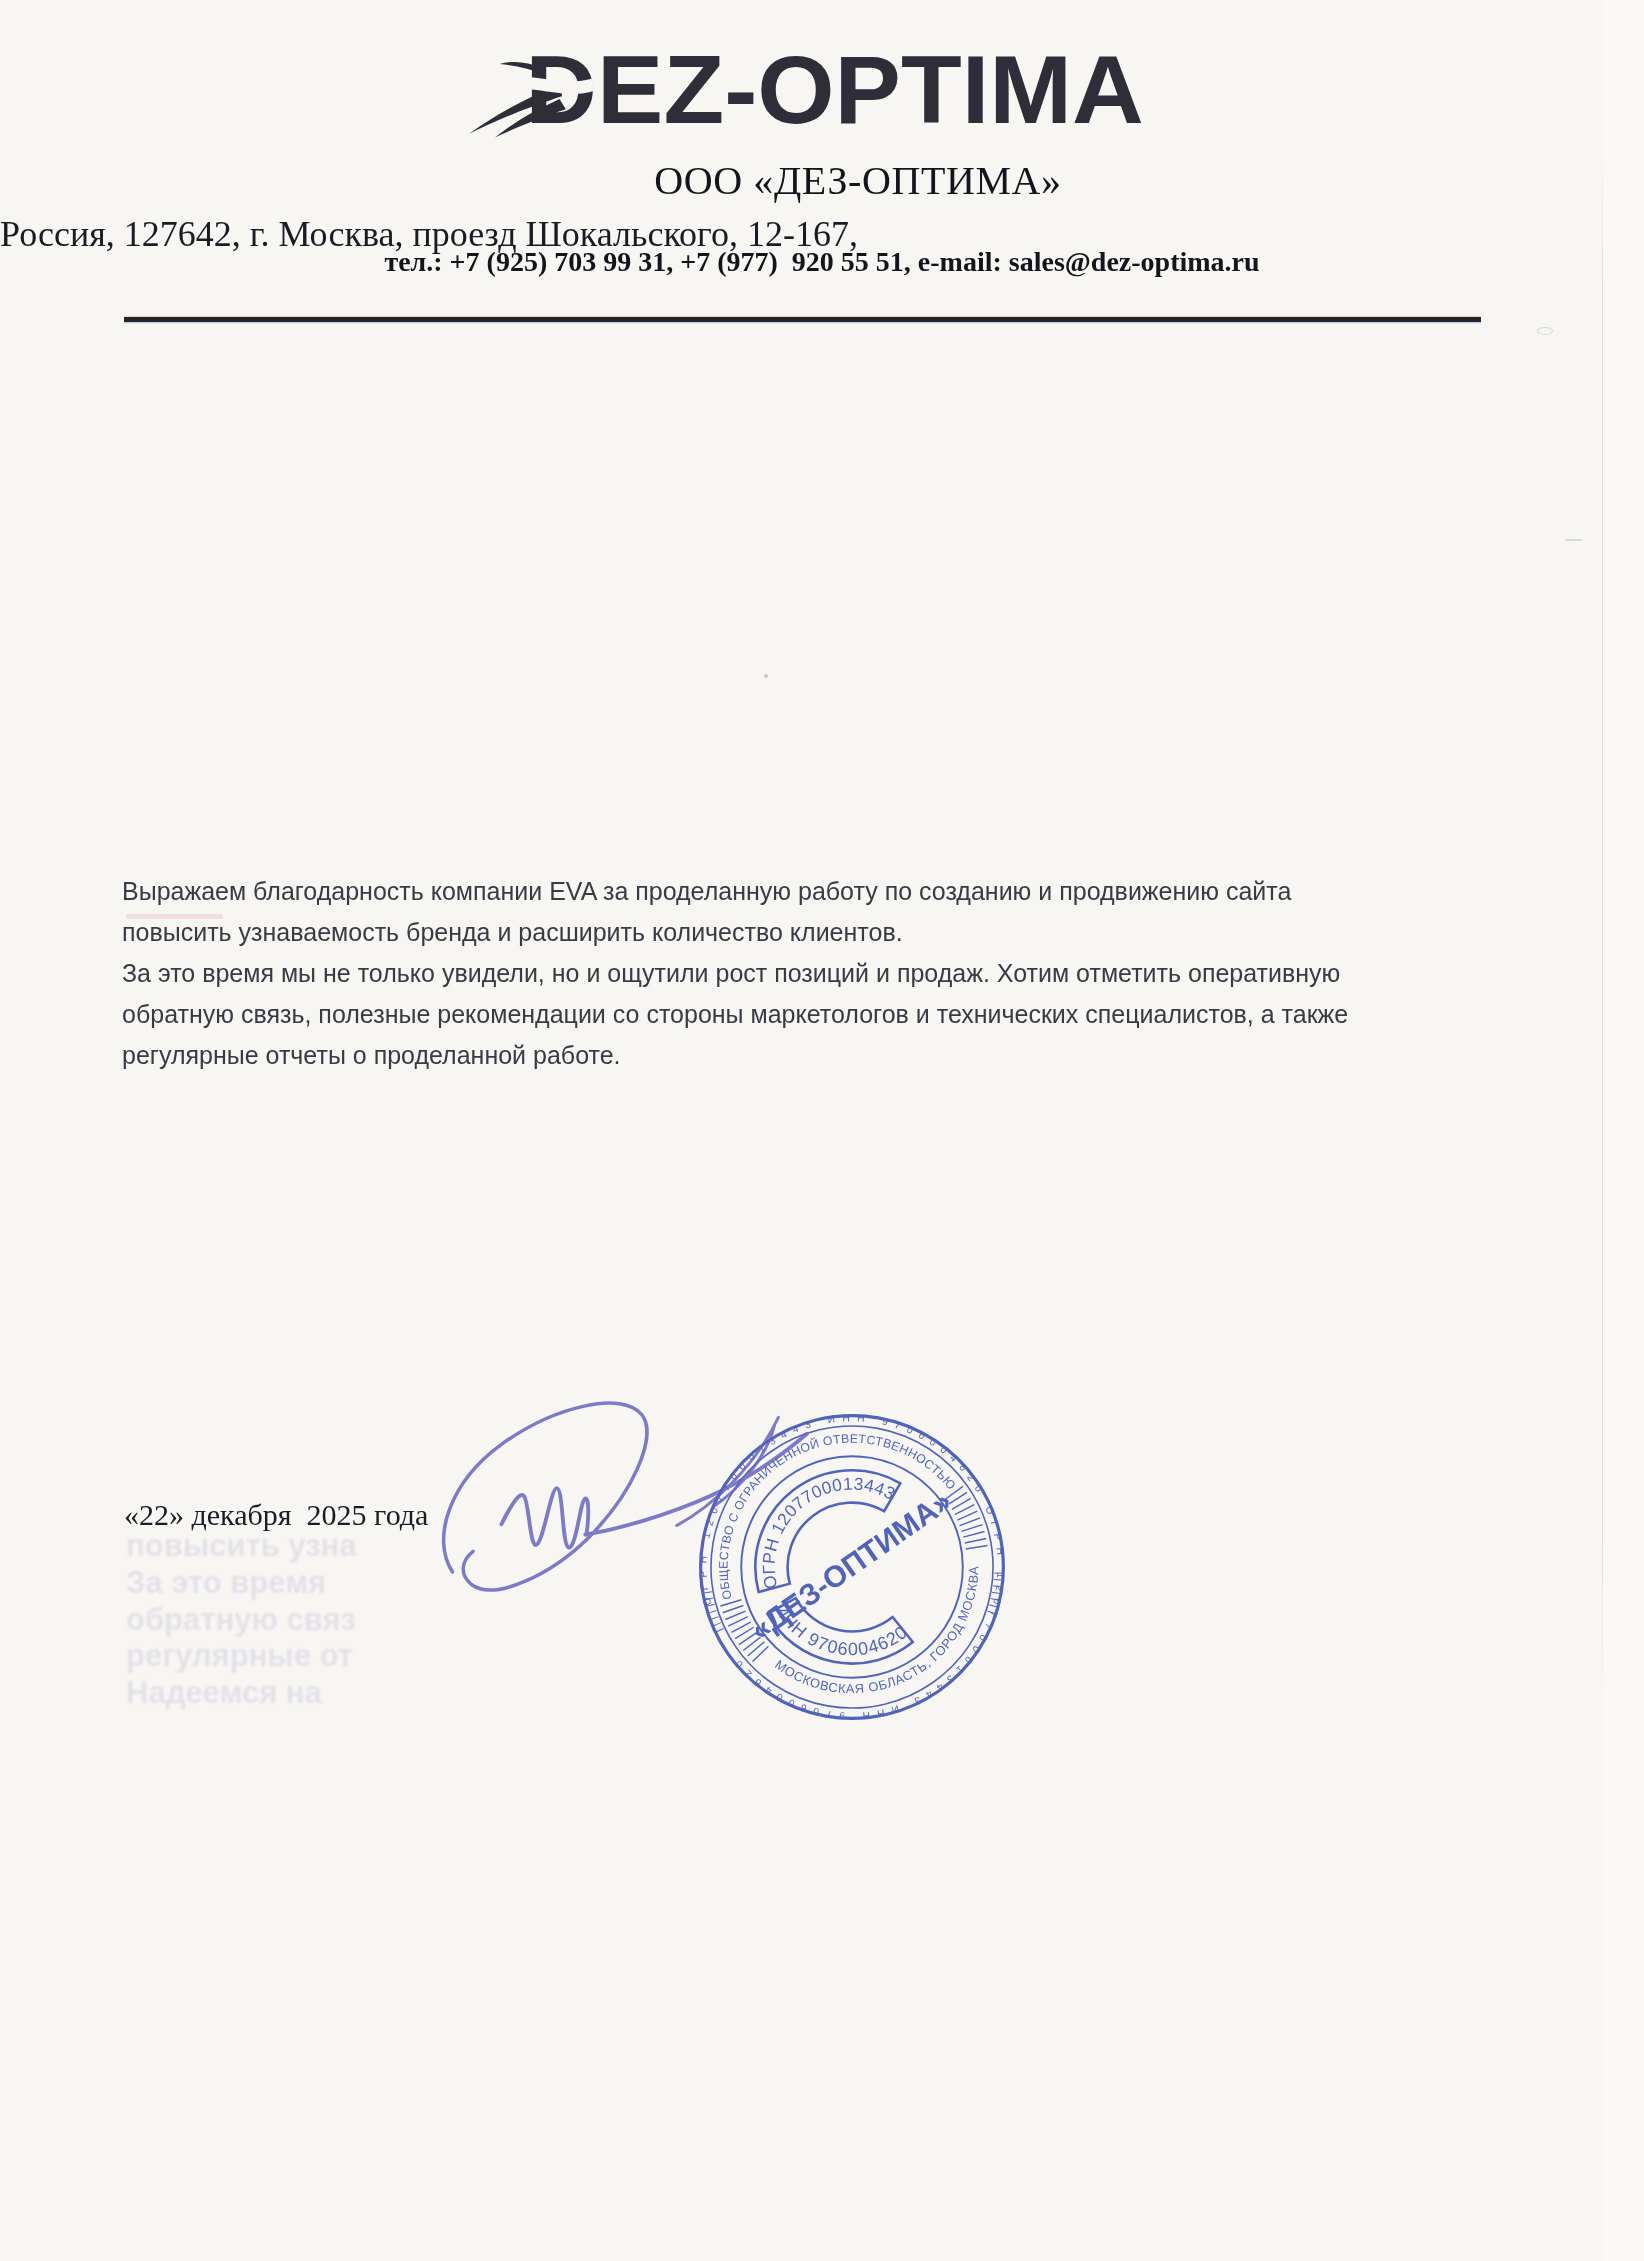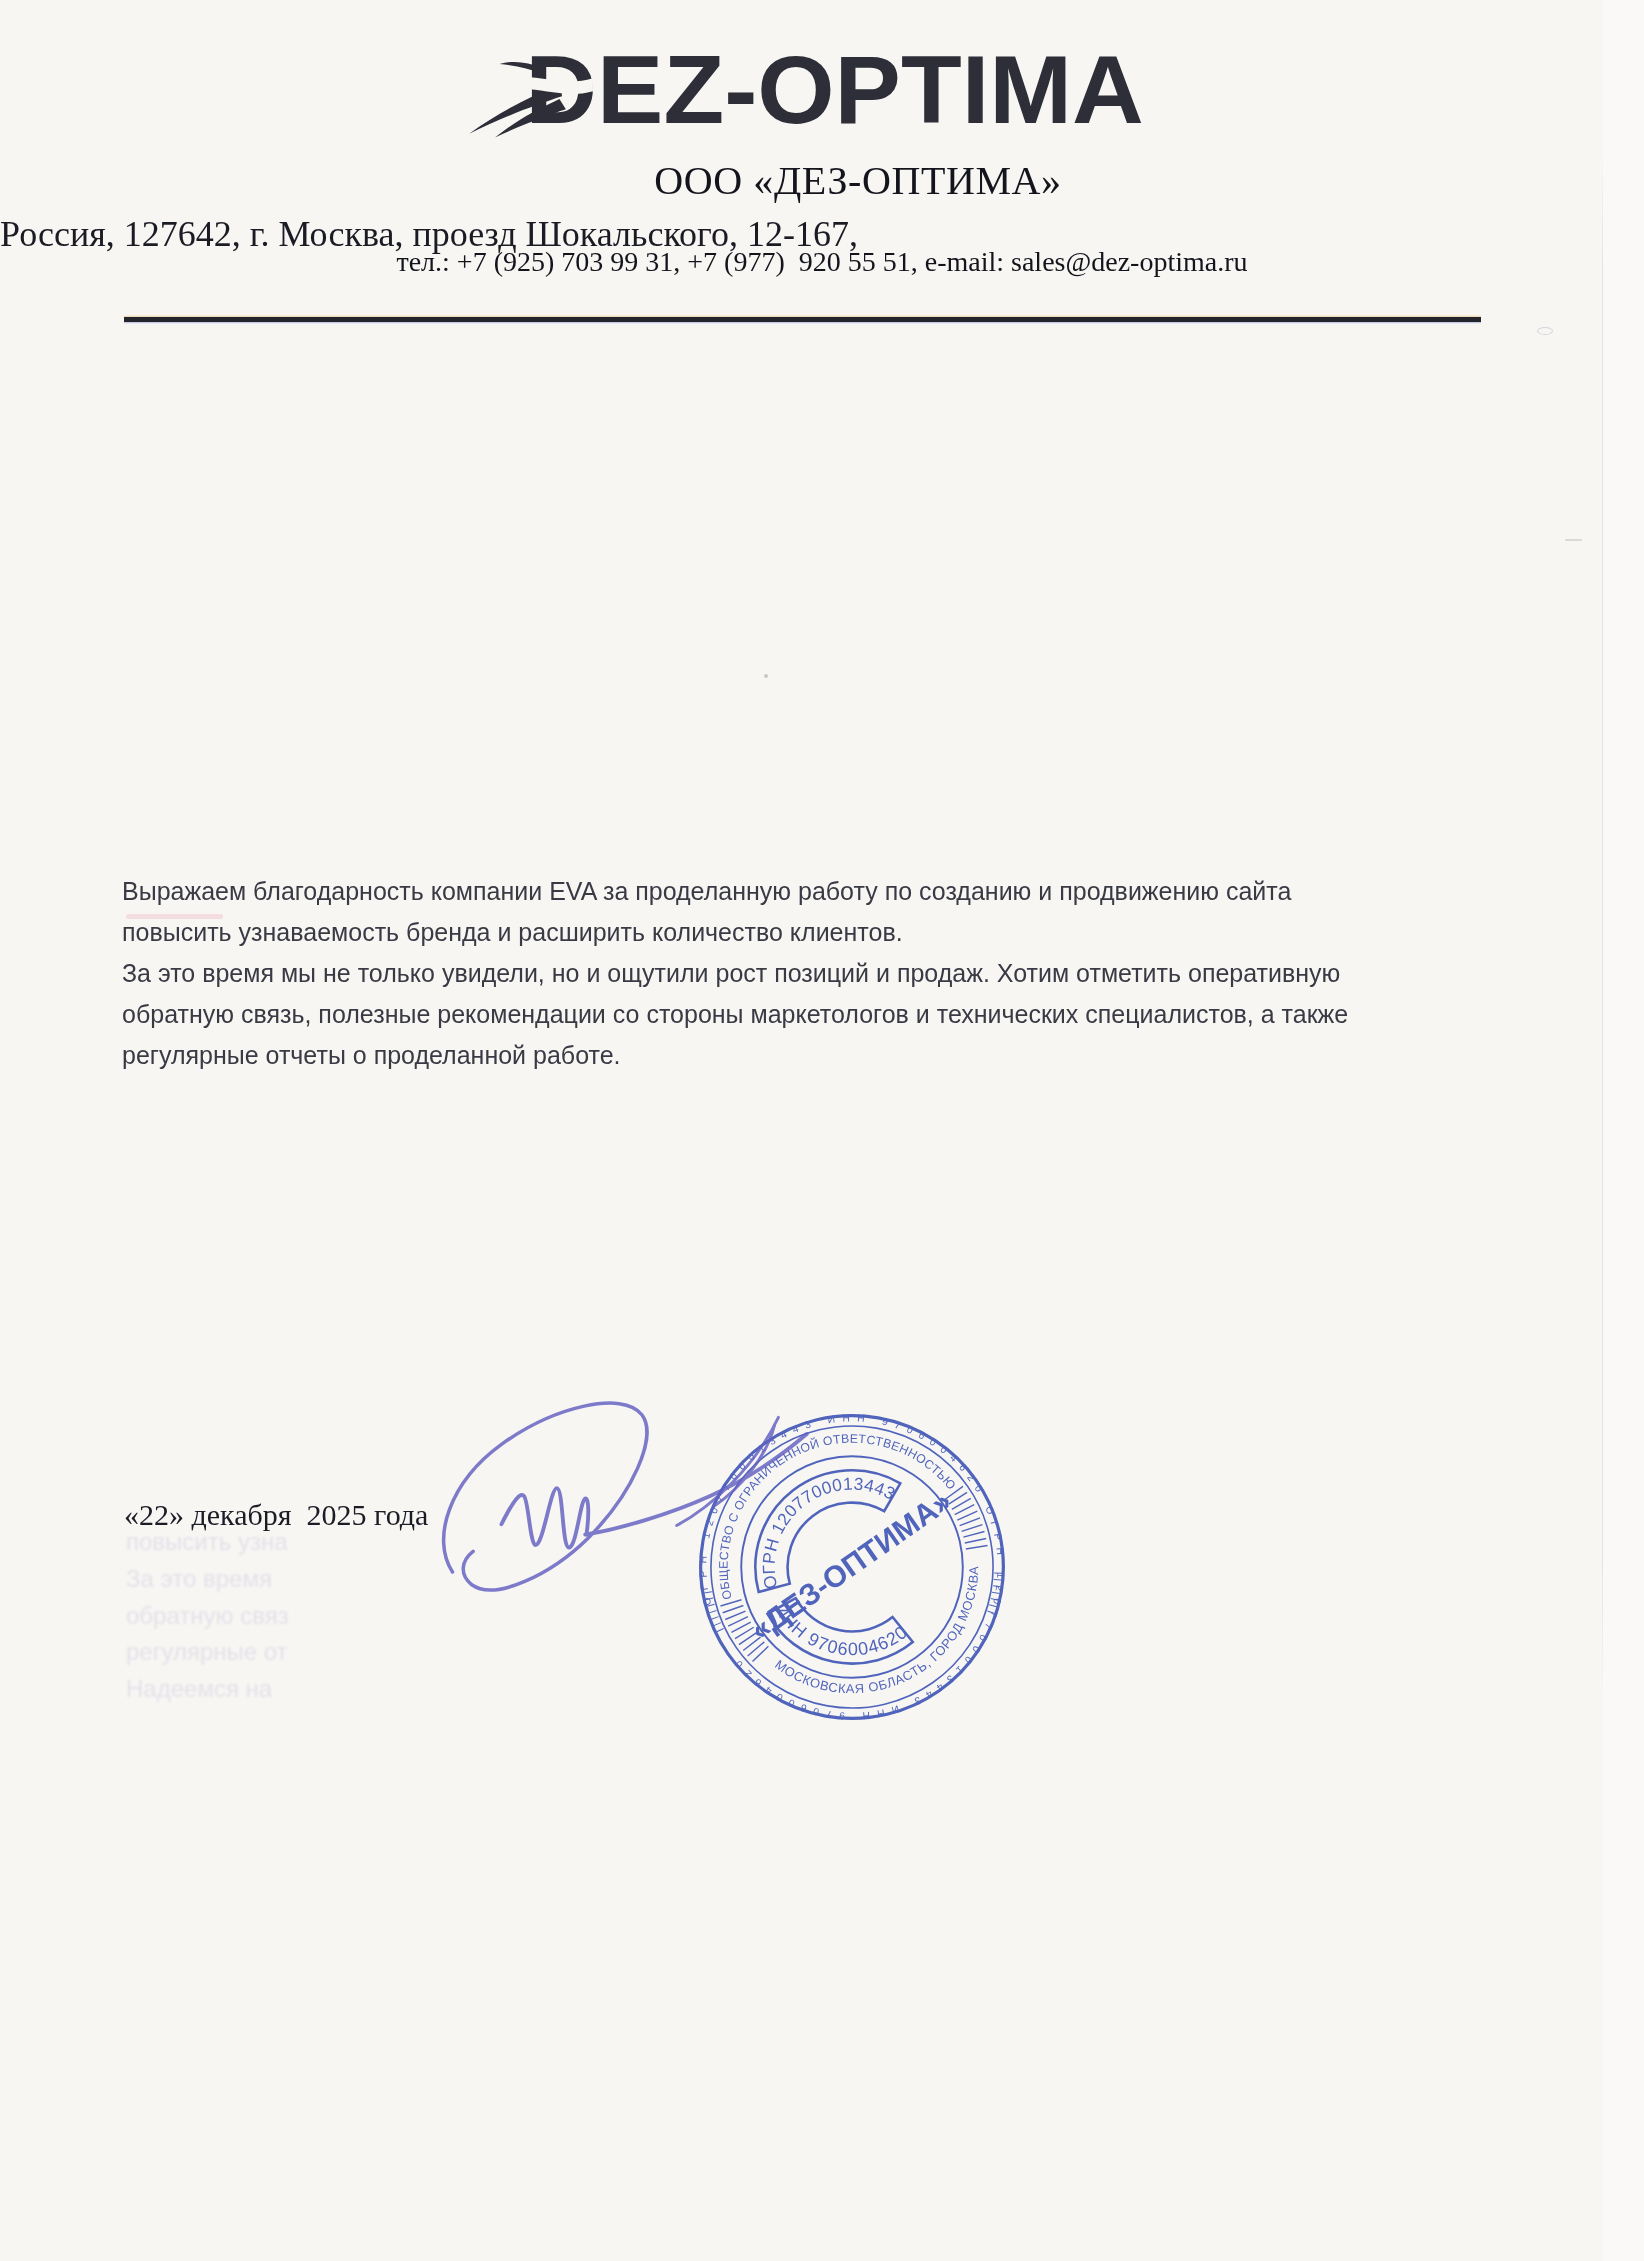--- a/index.html
+++ b/index.html
@@ -18,21 +18,21 @@
     margin-left:36px;
   }
   .hline1 .company{font-size:40px; letter-spacing:0.6px; color:#14141c;}
   .hline1 .reg{font-size:29px; color:#20202c;}
   .hline2{
     position:absolute; left:0; top:213px; width:1400px; 
     font-size:36px; color:#1b1b24; white-space:pre;
   }
   .hline3{
     position:absolute; left:0; top:246px; width:1644px; text-align:center;
-    font-size:28px; font-weight:normal; color:#14141c; white-space:pre;
+    font-size:28px; font-weight:bold; color:#14141c; white-space:pre;
   }
   .rule{
     position:absolute; left:124px; top:317px; width:1357px; height:4.5px;
     background:#24242b;
     box-shadow:0 -1.3px 0 rgba(225,170,70,.35), 0 1.3px 0 rgba(70,90,210,.28);
   }
   
   .body-text{
     position:absolute; left:122px; top:871px; width:1430px;
     font-family:"Liberation Sans", sans-serif;
@@ -42,22 +42,22 @@
     position:absolute; left:126px; top:914px; width:97px; height:4.5px;
     background:rgba(235,130,160,.22); filter:blur(0.6px); border-radius:2.6px;
   }
   
   .date-line{
     position:absolute; left:124px; top:1498px;
     font-size:30px; color:#1c1c26; white-space:pre;text-align:center;
   }
   .ghosts span{
     position:absolute; left:126px;
-    font-family:"Liberation Sans", sans-serif; font-size:24px;
-    color:#6f63a8; opacity:.14; filter:blur(0.8px); white-space:pre;
+    font-family:"Liberation Sans", sans-serif; font-size:31px;
+    color:#6f63a8; opacity:.14; filter:blur(0.8px); white-space:pre;font-weight:bold;
   }
   
   .stamp{position:absolute; left:691px; top:1406px; width:322px; height:322px;}
   .stamp text{font-family:"Liberation Sans", sans-serif;}
   .signature{position:absolute; left:419px; top:1372px; width:438px; height:271px;}
   
   .scan-edge{
     position:absolute; left:1602px; top:155px; width:1.3px; height:1546px;
     background:linear-gradient(to bottom, rgba(120,120,130,0),
       rgba(120,120,130,.16) 8%, rgba(120,120,130,.16) 90%, rgba(120,120,130,0));

